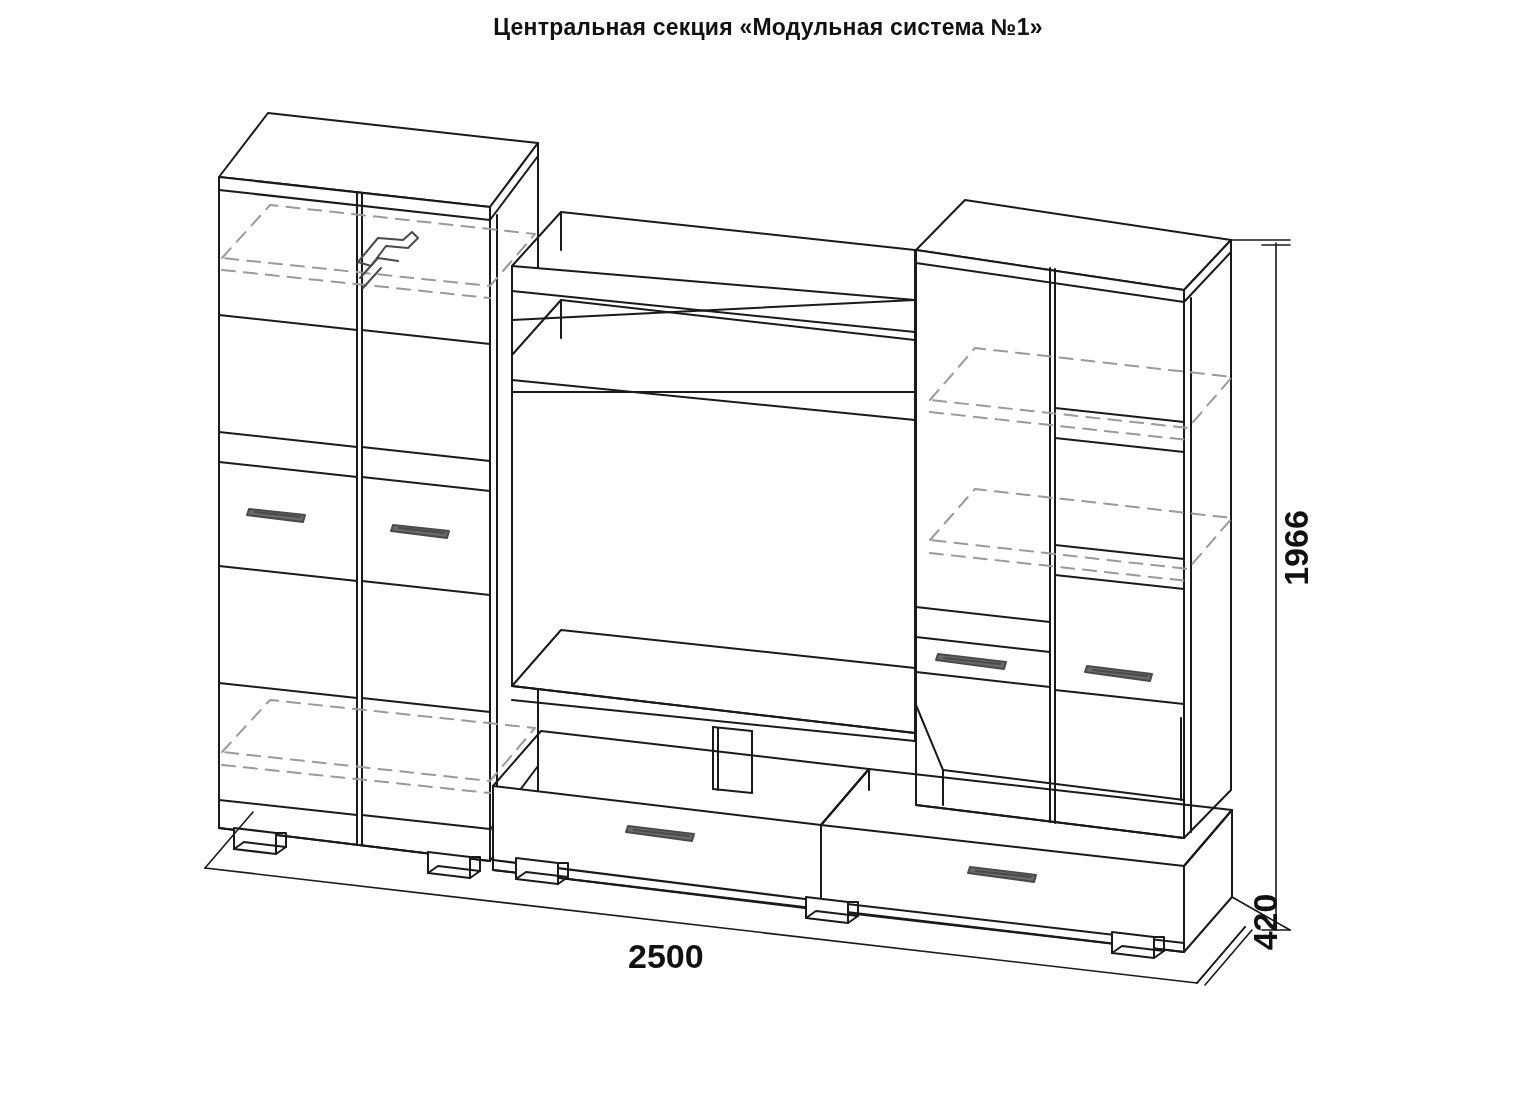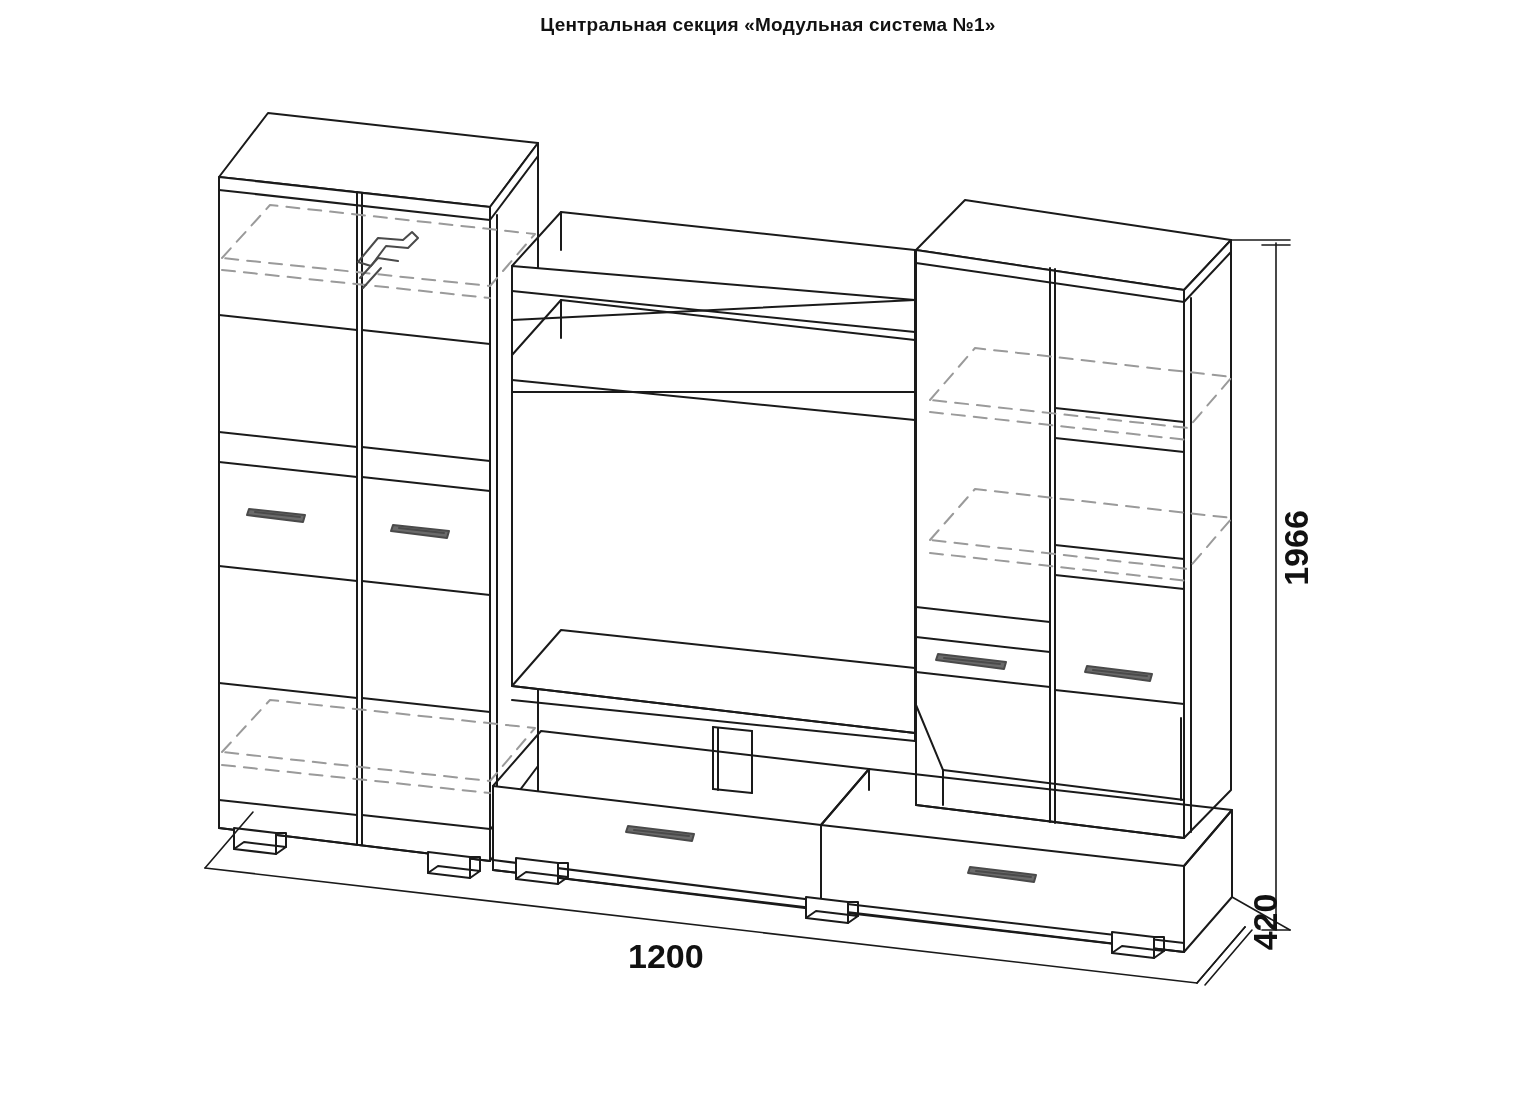--- a/index.html
+++ b/index.html
@@ -21,21 +21,21 @@
     top: 0;
     width: 1536px;
     height: 1097px;
   }
   .title {
     position: absolute;
     left: 0;
     top: 14px;
     width: 1536px;
     text-align: center;
-    font-size: 19px;
+    font-size: 23px;
     font-weight: 700;
     letter-spacing: 0.2px;
     color: #111;
   }
   .dim-label {
     position: absolute;
     font-size: 34px;
     font-weight: 700;
     color: #111;
   }
@@ -253,17 +253,17 @@
 
         <path d="M1231,240 L1290,240"></path>
         <path d="M1232,897 L1290,930"></path>
 
         <path d="M1205,985 L1252,930"></path>
       </g>
 
     </g>
   </svg>
 
-  <div class="dim-label dim-width">1200</div>
+  <div class="dim-label dim-width">2500</div>
   <div class="dim-label dim-height">1966</div>
   <div class="dim-label dim-depth">420</div>
 
 </div>
 
 </body></html>

